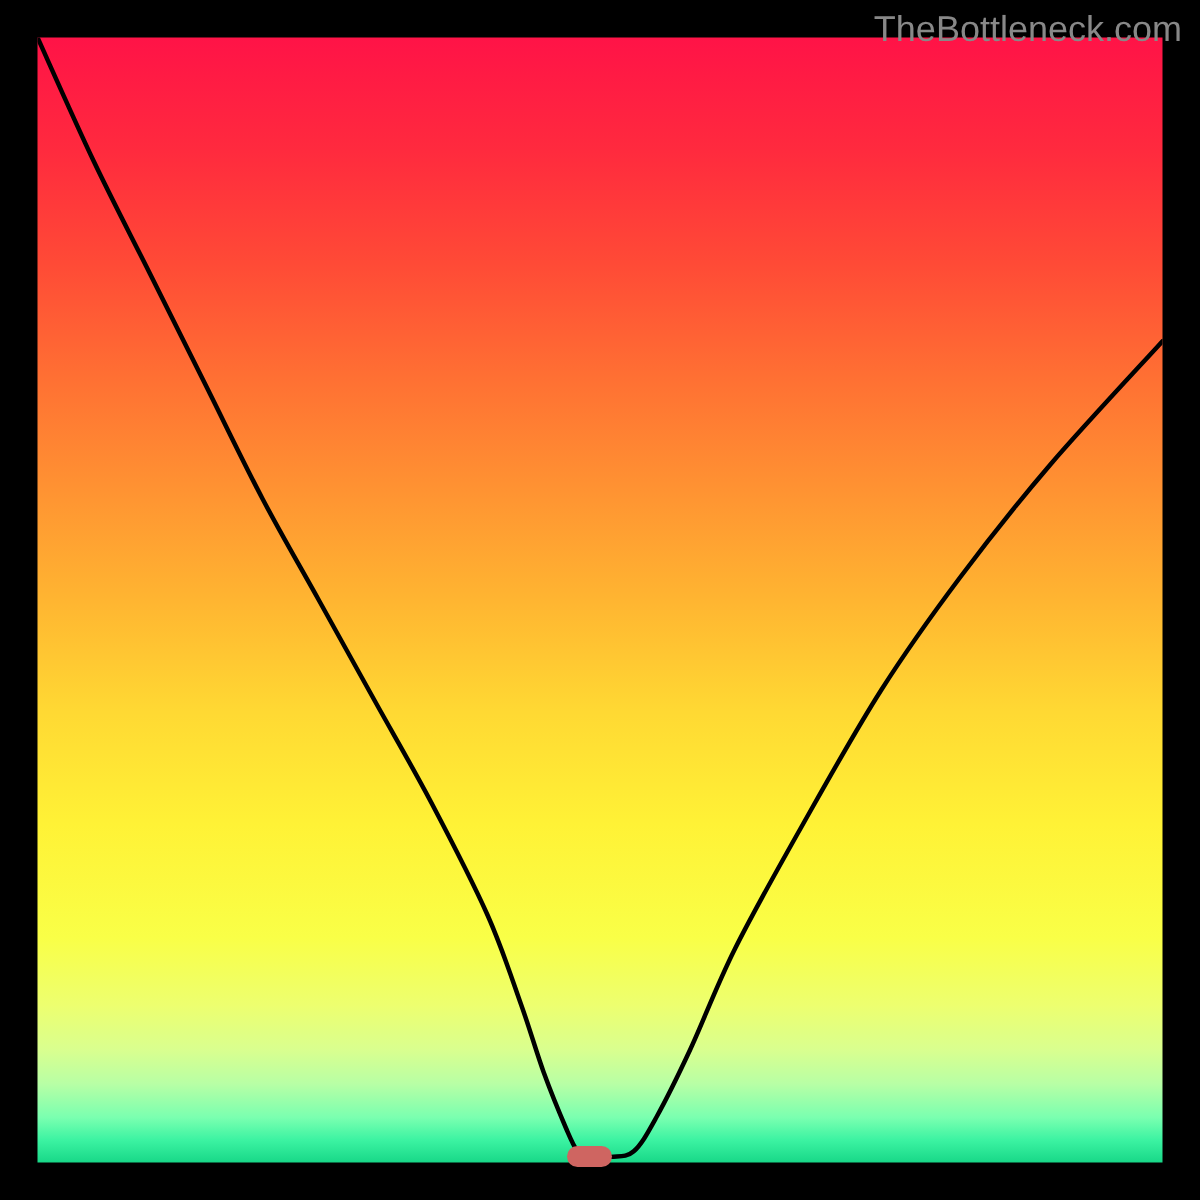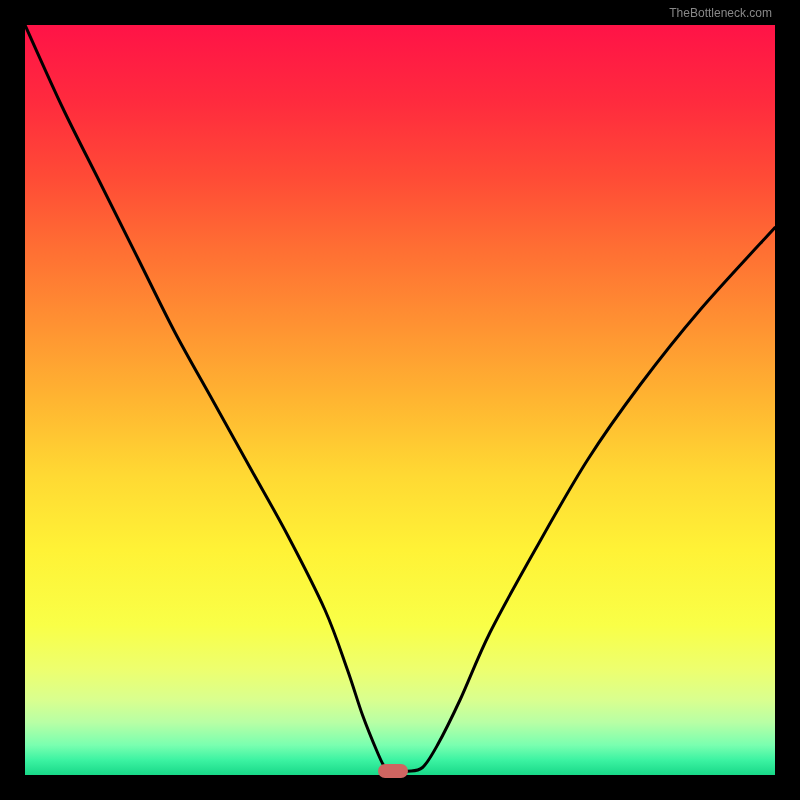--- a/index.html
+++ b/index.html
@@ -13,23 +13,23 @@
   }
   .frame {
     width: 800px;
     height: 800px;
     position: relative;
     background: #000;
   }
   .watermark {
     position: absolute;
     top: 6px;
-    right: 28px;
+    right: 12px;
     color: #888;
-    font-size: 12px;
+    font-size: 24px;
     font-weight: 500;
     z-index: 5;
     user-select: none;
     margin-left: 26px;
   }
   .plot {
     position: absolute;
     left: 25px;
     top: 25px;
     width: 750px;

